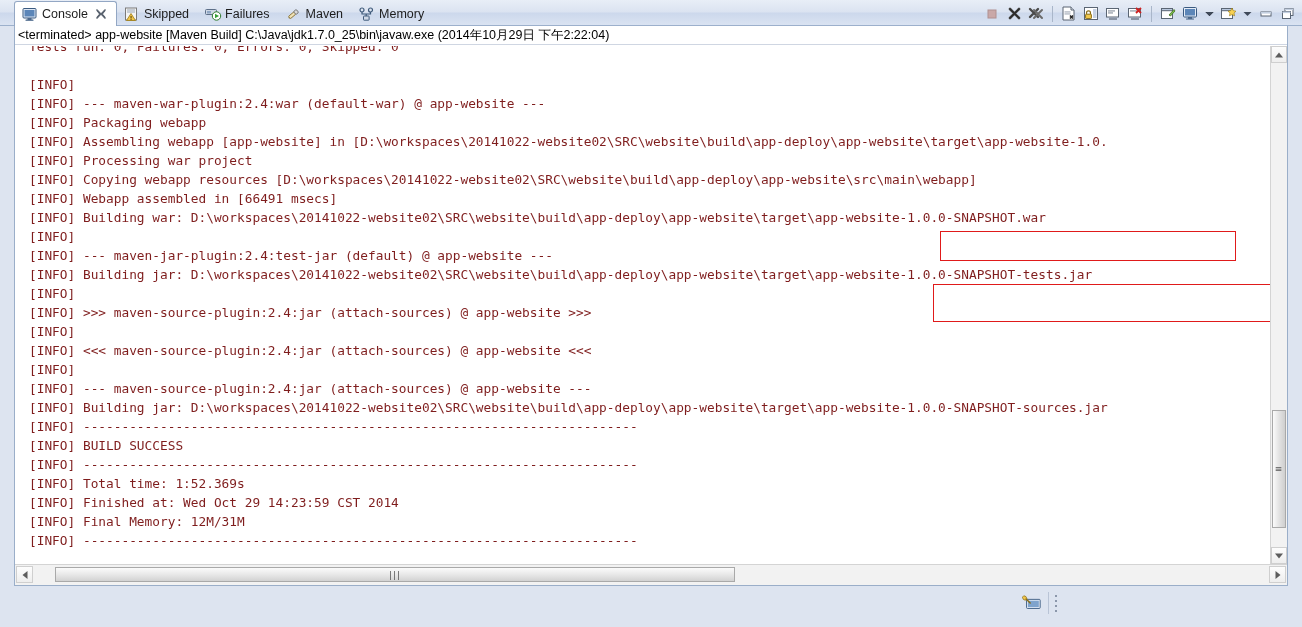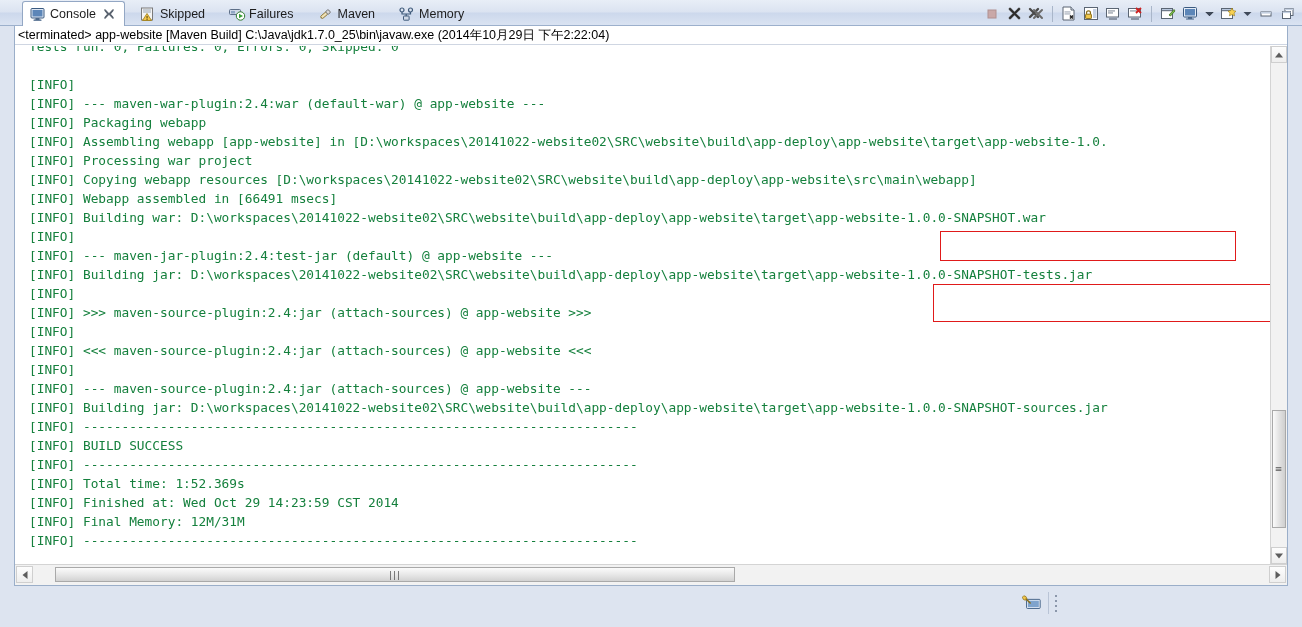--- a/index.html
+++ b/index.html
@@ -44,21 +44,20 @@
   .tab {
     display: flex;
     align-items: center;
     height: 25px;
     padding: 0 9px 0 7px;
     gap: 5px;
     color: #1d1d1d;
     font-size: 12.5px;
     white-space: nowrap;
     cursor: default;
-    margin-left: 8px;
   }
   .tab.active {
     background: #ffffff;
     border: 1px solid #93a7c4;
     border-bottom: none;
     border-radius: 3px 3px 0 0;
     box-sizing: border-box;
     height: 26px;
   }
   .tab .tlabel { line-height: 14px; }
@@ -134,21 +133,21 @@
     overflow: hidden;
     background: #ffffff;
   }
   #logtext {
     position: absolute;
     left: 14px;
     top: -9px;
     font-family: "DejaVu Sans Mono", monospace;
     font-size: 12.8px;
     line-height: 19px;
-    color: #15803d;
+    color: #7f1d1d;
     white-space: pre;
   }
   .logline { height: 19px; }
 
   
   .redbox {
     position: absolute;
     border: 1.5px solid #e01a1a;
     box-sizing: border-box;
     pointer-events: none;

